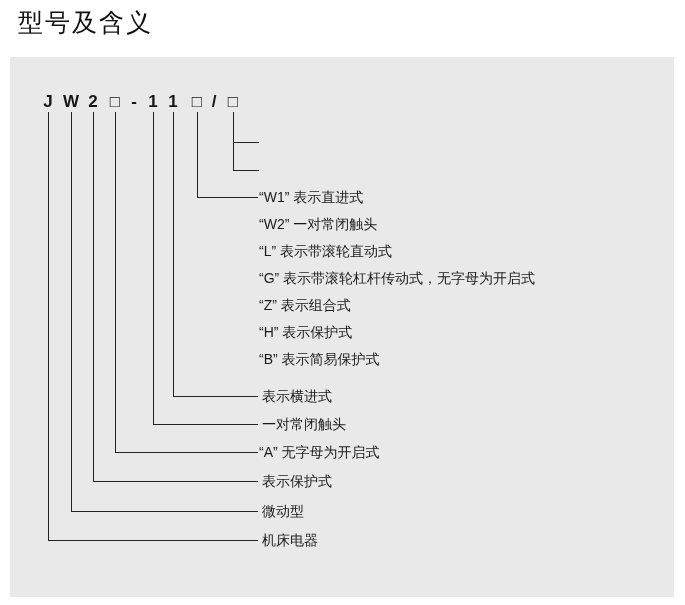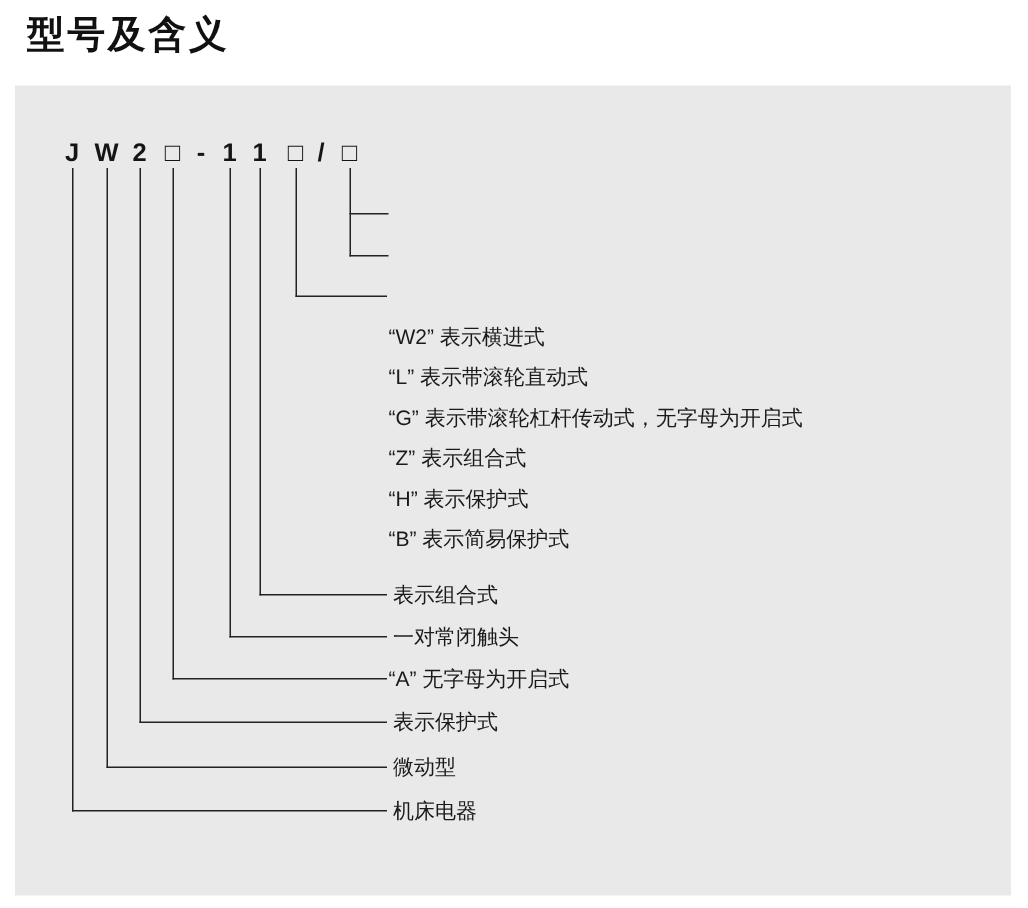--- a/index.html
+++ b/index.html
@@ -1,18 +1,18 @@
 <!DOCTYPE html>
 <html><head>
 <meta charset="utf-8">
 <style>
   html,body{margin:0;padding:0;background:#ffffff;}
   body{font-family:"Liberation Sans","DejaVu Sans",sans-serif;}
   .page{position:relative;width:685px;height:605px;background:#ffffff;overflow:hidden;}
-  .title{position:absolute;left:18px;top:6px;font-size:25px;font-weight:700;color:#111;letter-spacing:2px;}
+  .title{position:absolute;left:18px;top:6px;font-size:25px;font-weight:400;color:#111;letter-spacing:2px;}
   .panel{position:absolute;left:10px;top:57px;width:664px;height:540px;background:#e9e9e9;}
   .cc{position:absolute;top:92px;width:18px;text-align:center;font-size:17px;font-weight:700;color:#151515;line-height:20px;}
   .c0{left:39px}.c1{left:62px}.c2{left:84px}.c3{left:106px}.c4{left:125px}
   .c5{left:144px}.c6{left:164px}.c7{left:188px}.c8{left:205px}.c9{left:224px}
   .v{position:absolute;width:1px;background:#222;}
   .h{position:absolute;height:1px;background:#222;}
   .v-j{left:48px;top:112px;height:429px}
   .v-w{left:71px;top:112px;height:400px}
   .v-2{left:93px;top:112px;height:370px}
   .v-b1{left:115px;top:112px;height:341px}
@@ -77,25 +77,26 @@
   <div class="h h-3"></div>
   <div class="h h-5"></div>
   <div class="h h-w1"></div>
   <div class="h h-no"></div>
   <div class="h h-nc"></div>
   <div class="h h-a"></div>
   <div class="h h-ds"></div>
   <div class="h h-mc"></div>
   <div class="h h-jc"></div>
 
-  <div class="lab l3">“W2” 表示横进式</div>
+  <div class="lab l2">“W1” 表示直进式</div>
+  <div class="lab l3">“W2” 一对常闭触头</div>
   <div class="lab l4">“L” 表示带滚轮直动式</div>
   <div class="lab l5">“G” 表示带滚轮杠杆传动式，无字母为开启式</div>
   <div class="lab l6">“Z” 表示组合式</div>
   <div class="lab l8">“B” 表示简易保护式</div>
   <div class="lab l7">“H” 表示保护式</div>
-  <div class="lab l9">表示组合式</div>
+  <div class="lab l9">表示横进式</div>
   <div class="lab l10">一对常闭触头</div>
   <div class="lab l11">“A” 无字母为开启式</div>
   <div class="lab l12">表示保护式</div>
   <div class="lab l13">微动型</div>
   <div class="lab l14">机床电器</div>
 </div>
 
 </body></html>

